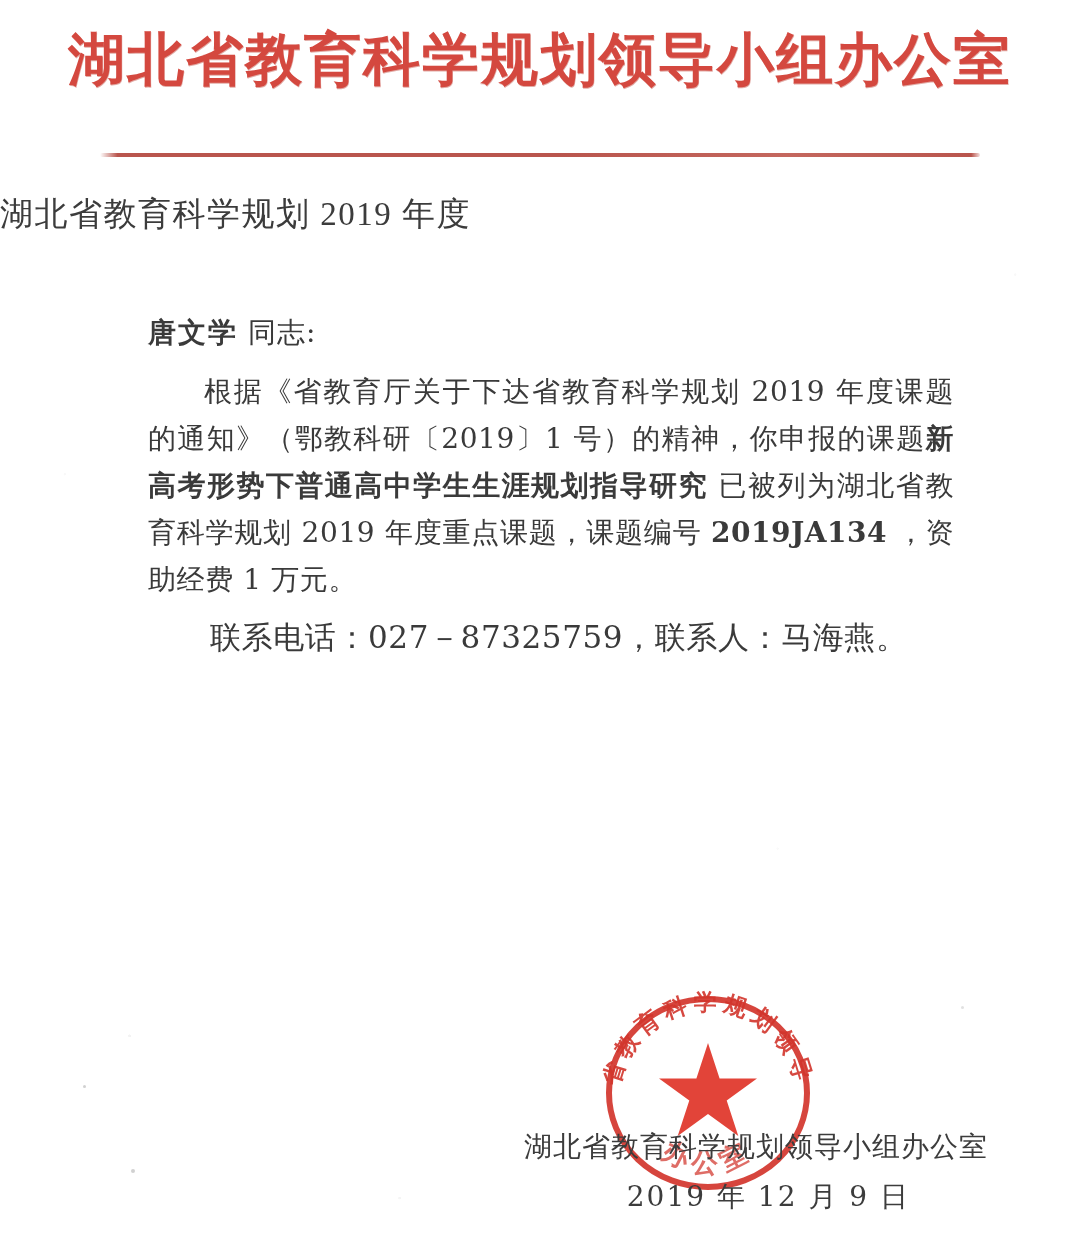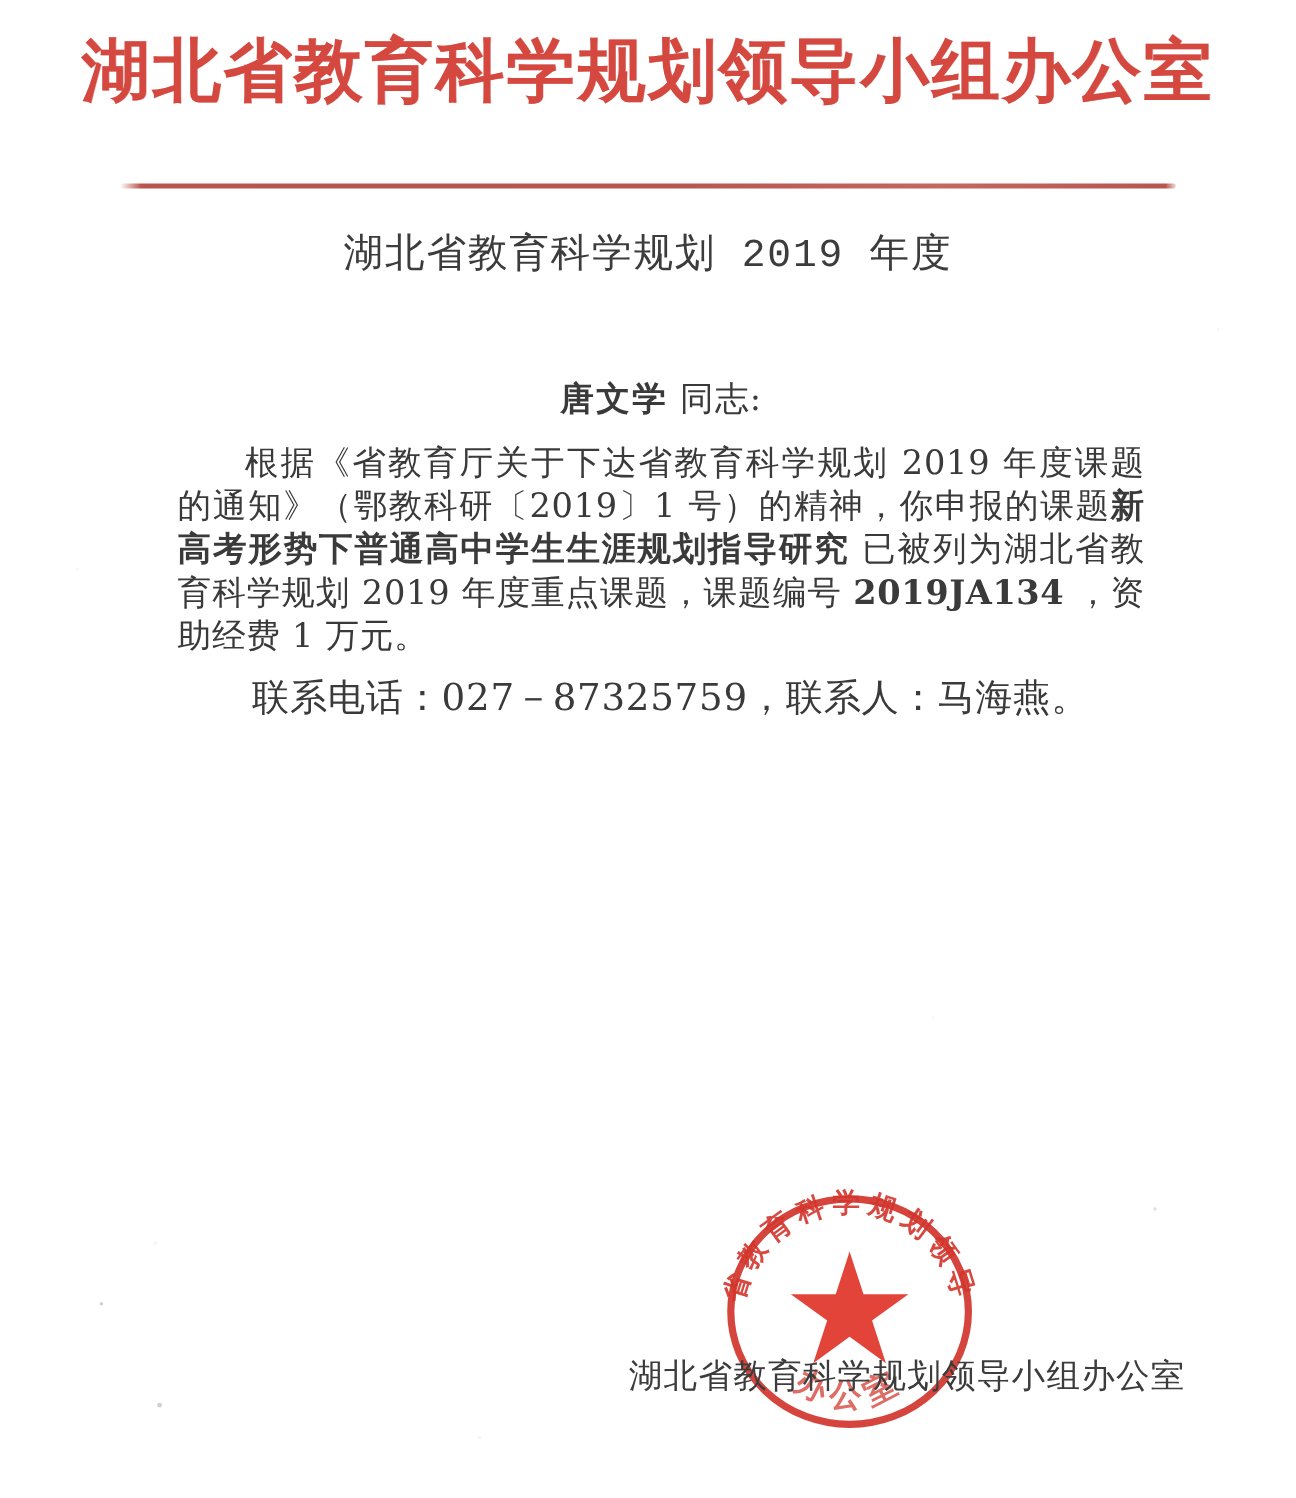--- a/index.html
+++ b/index.html
@@ -69,51 +69,50 @@
         rgba(196,88,80,0.2) 100%);
     border-radius: 2px;
   }
 
   
   .doc-title {
     position: absolute;
     left: 0;
     right: 0;
     top: 186px;
-    text-align: center;
+    text-align: left;
     font-size: 33px;
     line-height: 56px;
     letter-spacing: 1.5px;
     color: #3c3c3c;
-    font-family: Liberation Mono, monospace;
+    font-family: Liberation Serif, serif;
   }
   .doc-title div { white-space: nowrap; }
 
   
   .body-wrap {
     position: absolute;
     left: 148px;
     top: 310px;
     width: 806px;
   }
   .salutation {
     font-size: 28px;
     line-height: 46px;
     letter-spacing: 1px;
     margin-bottom: 12px;
-    text-align: center;
   }
   .salutation .name {
     font-weight: bold;
     letter-spacing: 2px;
   }
   p.para {
     margin: 0 0 4px 0;
     font-size: 28px;
-    line-height: 36px;
+    line-height: 47px;
     letter-spacing: 0.6px;
     text-align: justify;
     text-justify: inter-character;
     text-indent: 2em;
   }
   p.para b {
     font-weight: bold;
     letter-spacing: 0.5px;
   }
   p.contact {
@@ -202,13 +201,14 @@
     </text>
 
     <text class="seal-text" font-size="27" letter-spacing="7" opacity="0.72">
       <textPath href="#sealArcBottom" startOffset="50%" text-anchor="middle">办公室</textPath>
     </text>
   </svg>
 </div>
 
 <div class="signature">
   <div>湖北省教育科学规划领导小组办公室</div>
+  <div class="sig-date">2019 年 12 月 9 日</div>
 </div>
 
 </body></html>

